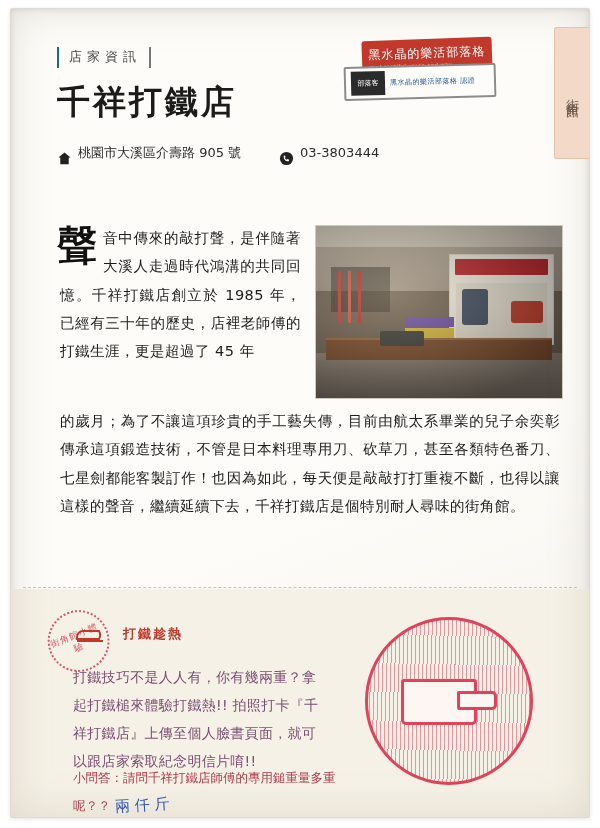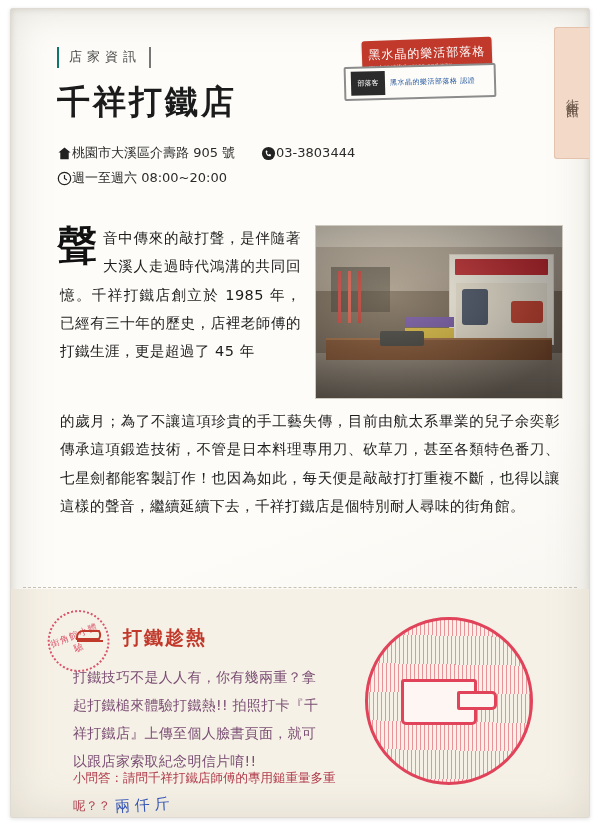--- a/index.html
+++ b/index.html
@@ -68,21 +68,21 @@
     font-size:33px;letter-spacing:3px;color:#1b1b1b;
     font-weight:bold;
     font-family:"DejaVu Sans", sans-serif;
   }
   .meta{
     margin-top:16px;
     font-size:13px;color:#2b2b2b;
     font-family:"DejaVu Sans", sans-serif;
     line-height:1.9;
   }
-  .meta .row{display:flex;align-items:center;}
+  .meta .row{display:flex;align-items:flex-end;gap:6px;}
   .meta .gap{display:inline-block;width:26px;}
   .ic{
     display:inline-block;width:15px;height:15px;
     vertical-align:-3px;
     flex:0 0 auto;
   }
   .ic svg{display:block}
   
   .stamp{
     position:absolute;right:95px;top:30px;
@@ -195,21 +195,21 @@
     position:absolute;left:0;top:0;width:58px;height:58px;
     border:2px dotted #d9556b;border-radius:50%;
   }
   .corner-badge .t{
     position:absolute;left:0;top:18px;width:58px;text-align:center;
     font-size:9px;color:#d9556b;letter-spacing:1px;
     font-family:"DejaVu Sans", sans-serif;
   }
   .sec-title{
     position:absolute;left:112px;top:36px;
-    font-size:19px;color:#c0392b;font-weight:bold;letter-spacing:2px;
+    font-size:13px;color:#c0392b;font-weight:bold;letter-spacing:2px;
     font-family:"DejaVu Sans", sans-serif;
   }
   .hammer-icon{position:absolute;left:62px;top:34px;}
   .bottom p.note{
     position:absolute;left:62px;top:74px;width:250px;
     margin:0;
     font-size:14px;line-height:2.0;color:#7a4e74;
     font-family:"DejaVu Sans", sans-serif;
     letter-spacing:.3px;
   }
@@ -291,29 +291,20 @@
           </span>
           <span>桃園市大溪區介壽路 905 號</span>
           <span class="gap"></span>
           <span class="ic">
             <svg viewBox="0 0 16 16" width="15" height="15">
                 <circle cx="8" cy="8" r="7" fill="#222"></circle>
                 <path d="M5 5.2c0 4 2 5.8 5.3 5.8l.6-1.6-2-.9-.8.9c-.9-.5-1.5-1.2-1.9-2.1l.9-.8-.9-1.9-1.2.6z" fill="#fff"></path>
               </svg>
           </span>
           <span>03-3803444</span>
-        </div>
-        <div class="row">
-          <span class="ic">
-            <svg viewBox="0 0 16 16" width="15" height="15">
-                <circle cx="8" cy="8" r="6.6" fill="none" stroke="#222" stroke-width="1.3"></circle>
-                <path d="M8 4.3V8l2.6 1.6" fill="none" stroke="#222" stroke-width="1.3"></path>
-              </svg>
-          </span>
-          <span>週一至週六  08:00~20:00</span>
         </div>
       </div>
     </div>
 
     <div class="body-wrap">
       <div class="photo">
         <div class="wall"></div>
         <div class="ceil"></div>
         <div class="rack"></div>
         <div class="blades"></div>

